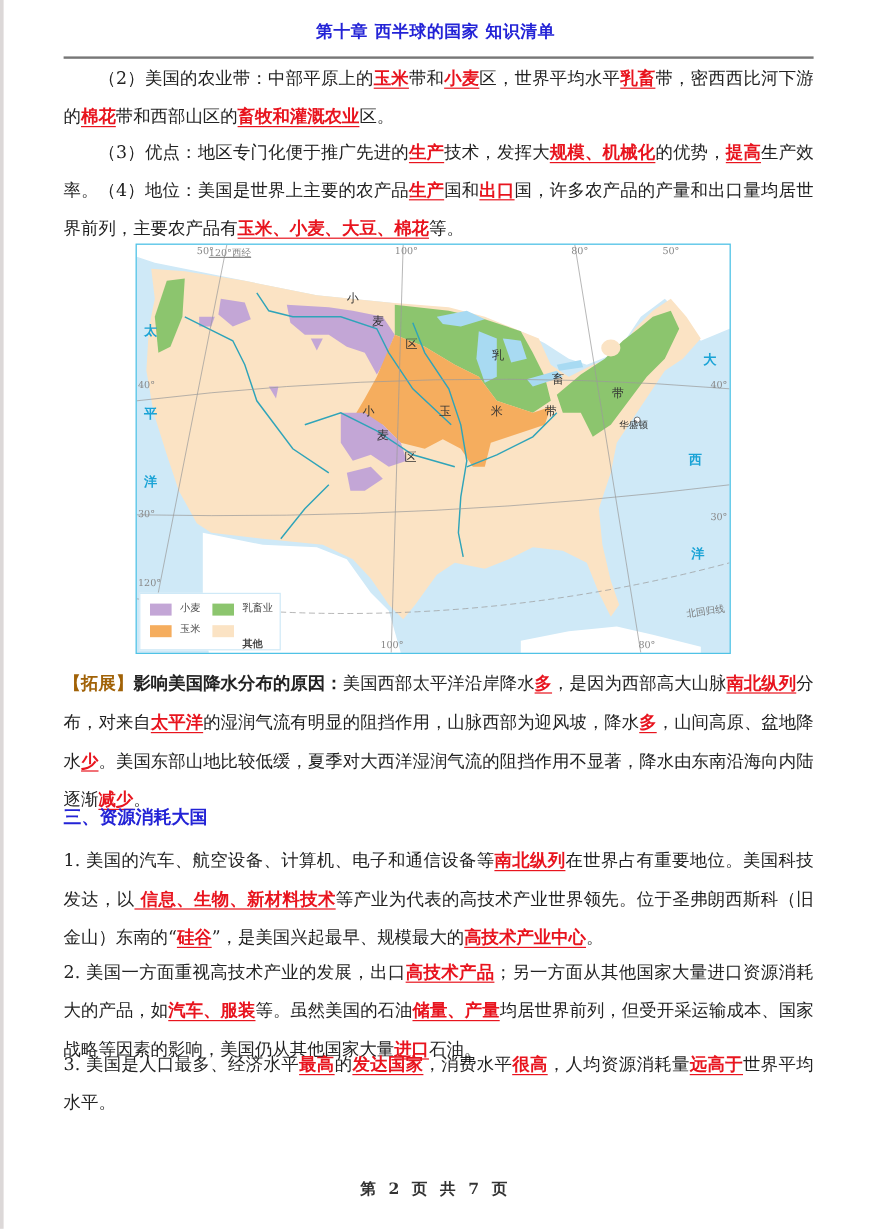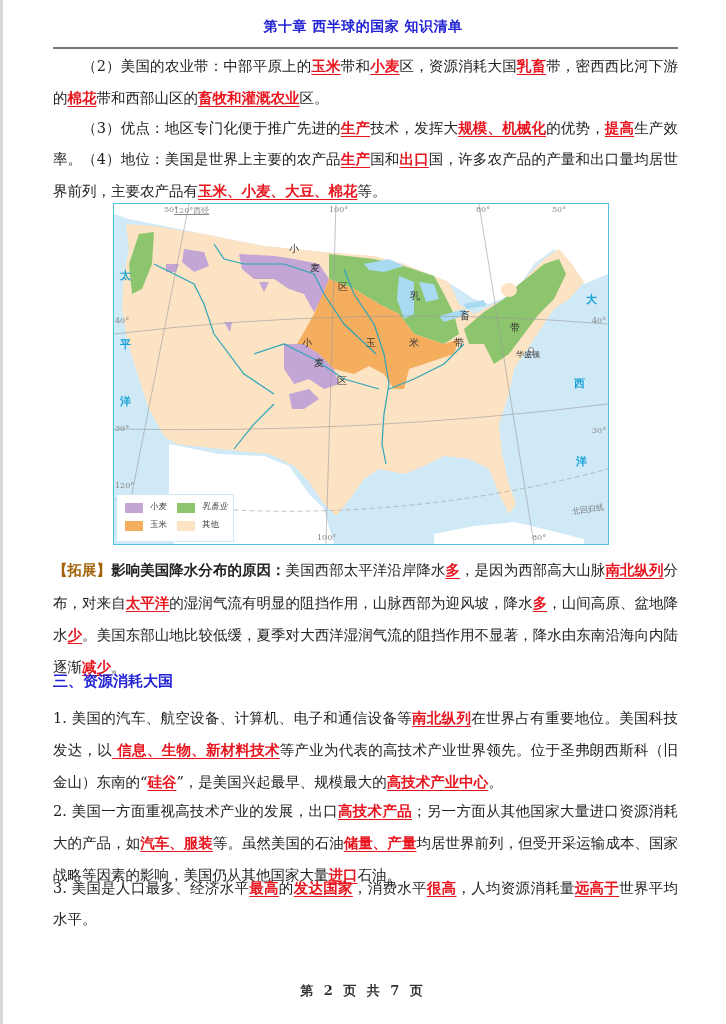--- a/index.html
+++ b/index.html
@@ -40,21 +40,21 @@
   }
 </style>
 </head>
 <body>
 
 <div class="edge"></div>
 
 <div class="header-title">第十章  西半球的国家  知识清单</div>
 <div class="header-rule"></div>
 
-<div class="para indent" style="top:50px;"><span>（2）美国的农业带：中部平原上的</span><span class="hl">玉米</span><span>带和</span><span class="hl">小麦</span><span>区，资源消耗大国</span><span class="hl">乳畜</span><span>带，密西西比河下游的</span><span class="hl">棉花</span><span>带和西部山区的</span><span class="hl">畜牧和灌溉农业</span><span>区。</span></div>
+<div class="para indent" style="top:50px;"><span>（2）美国的农业带：中部平原上的</span><span class="hl">玉米</span><span>带和</span><span class="hl">小麦</span><span>区，世界平均水平</span><span class="hl">乳畜</span><span>带，密西西比河下游的</span><span class="hl">棉花</span><span>带和西部山区的</span><span class="hl">畜牧和灌溉农业</span><span>区。</span></div>
 
 <div class="para indent" style="top:112px;"><span>（3）优点：地区专门化便于推广先进的</span><span class="hl">生产</span><span>技术，发挥大</span><span class="hl">规模、机械化</span><span>的优势，</span><span class="hl">提高</span><span>生产效率。</span></div>
 
 <div class="para indent" style="top:143px;"><span>（4）地位：美国是世界上主要的农产品</span><span class="hl">生产</span><span>国和</span><span class="hl">出口</span><span>国，许多农产品的产量和出口量均居世界前列，主要农产品有</span><span class="hl">玉米、小麦、大豆、棉花</span><span>等。</span></div>
 
 <div class="map">
   <svg width="494" height="340" viewBox="0 0 494 340">
 
     <path d="M0,0 L494,0 L494,70 L470,80 L455,60 L440,45 L420,60 L400,90 L375,100 L360,95 L340,82 L320,72 L290,62 L260,55 L210,48 L150,42 L90,30 L40,20 L15,15 L0,10 Z" fill="#ffffff"></path>
 
@@ -140,25 +140,25 @@
   <span style="position:absolute;left:340px;top:132px;font-size:10px;color:#333;">带</span>
   <span style="position:absolute;left:296px;top:85px;font-size:10px;color:#333;">乳</span>
   <span style="position:absolute;left:346px;top:105px;font-size:10px;color:#333;">畜</span>
   <span style="position:absolute;left:396px;top:117px;font-size:10px;color:#333;">带</span>
 
   
   <div style="position:absolute;left:2px;top:290px;width:116px;height:46px;background:#fff;border:1px solid #cfe9f7;">
     <span style="position:absolute;left:8px;top:8px;width:18px;height:10px;background:#c3a6d6;"></span>
     <span style="position:absolute;left:33px;top:6px;font-size:8.5px;color:#444;">小麦</span>
     <span style="position:absolute;left:60px;top:8px;width:18px;height:10px;background:#8cc56e;"></span>
-    <span style="position:absolute;left:85px;top:6px;font-size:8.5px;color:#444;font-style:italic;">乳畜业</span>
+    <span style="position:absolute;left:85px;top:6px;font-size:8.5px;color:#444;">乳畜业</span>
     <span style="position:absolute;left:8px;top:26px;width:18px;height:10px;background:#f5ad5e;"></span>
     <span style="position:absolute;left:33px;top:24px;font-size:8.5px;color:#444;">玉米</span>
     <span style="position:absolute;left:60px;top:26px;width:18px;height:10px;background:#fbe3c4;"></span>
-    <span style="position:absolute;left:85px;top:24px;font-size:8.5px;color:#444;">其他</span>
+    <span style="position:absolute;left:85px;top:36px;font-size:8.5px;color:#444;font-weight:bold;">其他</span>
   </div>
 </div>
 
 <div class="para" style="top:554px;"><span class="tag-blue">【拓展】</span><span class="bold">影响美国降水分布的原因：</span><span>美国西部太平洋沿岸降水</span><span class="hl">多</span><span>，是因为西部高大山脉</span><span class="hl">南北纵列</span><span>分布，对来自</span><span class="hl">太平洋</span><span>的湿润气流有明显的阻挡作用，山脉西部为迎风坡，降水</span><span class="hl">多</span><span>，山间高原、盆地降水</span><span class="hl">少</span><span>。美国东部山地比较低缓，夏季对大西洋湿润气流的阻挡作用不显著，降水由东南沿海向内陆逐渐</span><span class="hl">减少</span><span>。</span></div>
 
 <div class="section-title">三、资源消耗大国</div>
 
 <div class="para" style="top:702px;"><span>1. 美国的汽车、航空设备、计算机、电子和通信设备等</span><span class="hl">南北纵列</span><span>在世界占有重要地位。美国科技发达，以</span><span class="hl"> 信息、生物、新材料技术</span><span>等产业为代表的高技术产业世界领先。位于圣弗朗西斯科（旧金山）东南的“</span><span class="hl">硅谷</span><span>”，是美国兴起最早、规模最大的</span><span class="hl">高技术产业中心</span><span>。</span></div>
 
 <div class="para" style="top:795px;"><span>2. 美国一方面重视高技术产业的发展，出口</span><span class="hl">高技术产品</span><span>；另一方面从其他国家大量进口资源消耗大的产品，如</span><span class="hl">汽车、服装</span><span>等。虽然美国的石油</span><span class="hl">储量、产量</span><span>均居世界前列，但受开采运输成本、国家战略等因素的影响，美国仍从其他国家大量</span><span class="hl">进口</span><span>石油。</span></div>

